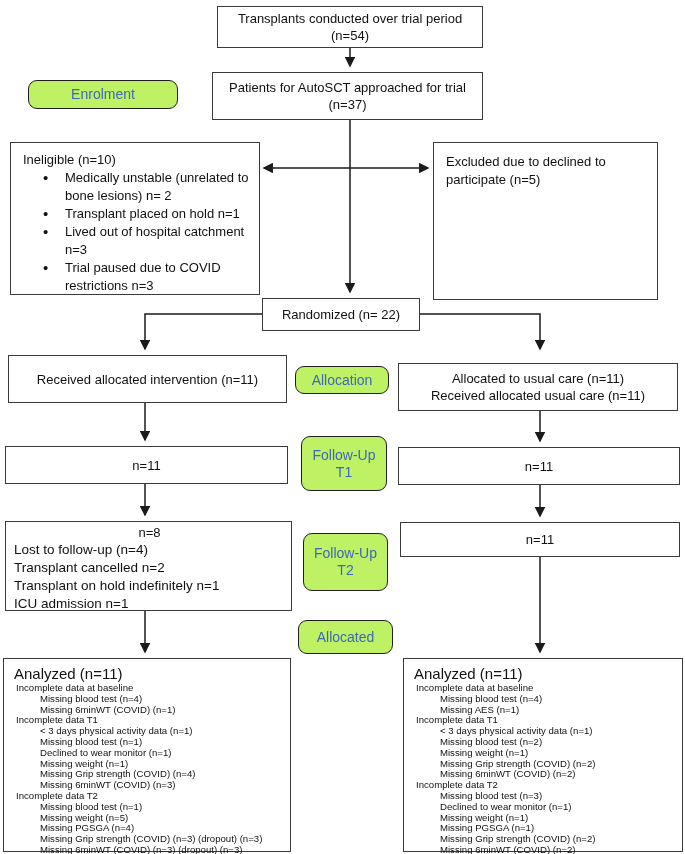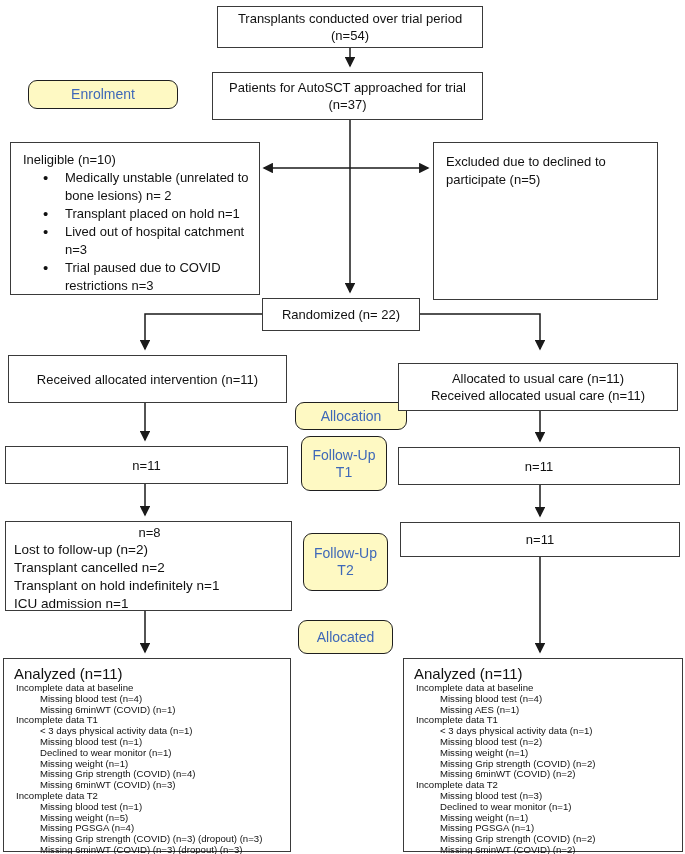--- a/index.html
+++ b/index.html
@@ -2,32 +2,32 @@
 <html><head>
 <meta charset="utf-8">
 <style>
   html,body{margin:0;padding:0;background:#fff;}
   body{font-family:"Liberation Sans","DejaVu Sans",sans-serif;color:#111;}
   #stage{position:relative;width:685px;height:854px;background:#fff;overflow:hidden;}
   svg.connectors{position:absolute;left:0;top:0;width:685px;height:854px;pointer-events:none;z-index:1;}
   .box{position:absolute;background:#fff;border:1.6px solid #3a3a3a;box-sizing:border-box;z-index:2;}
   .center{display:flex;flex-direction:column;align-items:center;justify-content:center;text-align:center;}
   .box .ln{font-size:13px;line-height:17px;}
-  .stage-label{position:absolute;background:#fef9c3;border:1.8px solid #1f1f1f;border-radius:9px;
+  .stage-label{position:absolute;background:#bef264;border:1.8px solid #1f1f1f;border-radius:9px;
     color:#3E68B8;font-size:14px;line-height:17px;display:flex;flex-direction:column;align-items:center;
     justify-content:center;text-align:center;box-sizing:border-box;z-index:2;}
   
   #transplants-box{left:217px;top:6px;width:266px;height:42px;}
   #patients-box{left:212px;top:72px;width:271px;height:48px;}
   #enrolment-label{left:28px;top:80px;width:150px;height:29px;}
   #ineligible-box{left:10px;top:142px;width:250px;height:153px;padding:8px 6px 6px 12px;}
   #excluded-box{left:433px;top:142px;width:225px;height:158px;padding:10px 6px 6px 12px;}
   #randomized-box{left:262px;top:298px;width:158px;height:33px;}
   #alloc-left-box{left:8px;top:355px;width:279px;height:48px;}
-  #allocation-label{left:295px;top:366px;width:112px;height:28px;margin-top:36px;}
+  #allocation-label{left:295px;top:366px;width:94px;height:28px;}
   #alloc-right-box{left:398px;top:363px;width:280px;height:48px;}
   #t1-left-box{left:5px;top:446px;width:283px;height:38px;}
   #t1-label{left:301px;top:436px;width:86px;height:55px;}
   #t1-right-box{left:398px;top:447px;width:282px;height:38px;}
   #t2-left-box{left:5px;top:521px;width:287px;height:90px;padding:2px 6px 2px 8px;box-sizing:border-box;}
   #t2-label{left:303px;top:533px;width:85px;height:58px;}
   #t2-right-box{left:400px;top:522px;width:280px;height:35px;}
   #analysis-label{left:298px;top:620px;width:95px;height:34px;}
   #analyzed-left-box{left:3px;top:658px;width:288px;height:194px;padding:5px 4px 4px 10px;}
   #analyzed-right-box{left:403px;top:658px;width:280px;height:194px;padding:5px 4px 4px 10px;}
@@ -124,21 +124,21 @@
     <div>T1</div>
   </div>
 
   <div class="box center" id="t1-right-box">
     <div class="ln">n=11</div>
   </div>
 
   <div class="box" id="t2-left-box">
     <div class="n-line">n=8</div>
     <div>
-        <div class="aline">Lost to follow-up (n=2)</div>
+        <div class="aline">Lost to follow-up (n=4)</div>
         <div class="aline">Transplant cancelled n=2</div>
         <div class="aline">Transplant on hold indefinitely n=1</div>
         <div class="aline">ICU admission n=1</div>
       </div>
   </div>
 
   <div class="stage-label" id="t2-label">
     <div>Follow-Up</div>
     <div>T2</div>
   </div>

